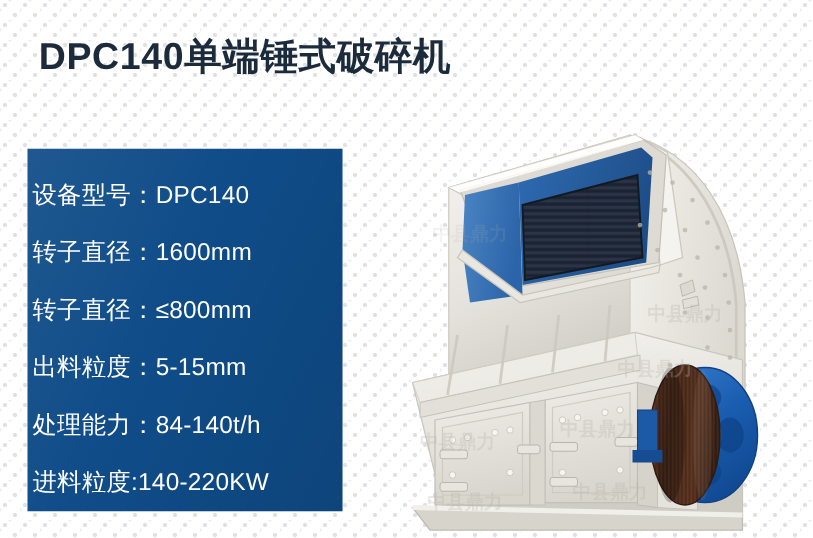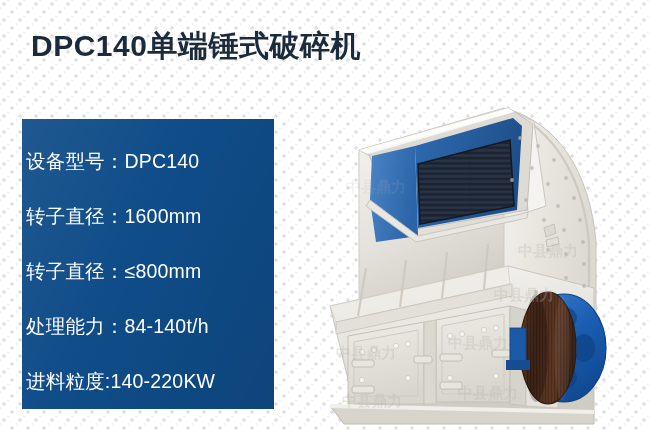--- a/index.html
+++ b/index.html
@@ -102,20 +102,23 @@
     </div>
 
     <div class="spec-row">
       <span class="k">转子直径：</span><span class="v">1600mm</span>
     </div>
 
     <div class="spec-row">
       <span class="k">转子直径：</span><span class="v">≤800mm</span>
     </div>
 
+    <div class="spec-row">
+      <span class="k">出料粒度：</span><span class="v">5-15mm</span>
+    </div>
 
     <div class="spec-row">
       <span class="k">处理能力：</span><span class="v">84-140t/h</span>
     </div>
 
     <div class="spec-row">
       <span class="k">进料粒度:</span><span class="v">140-220KW</span>
     </div>
 
   </div>

